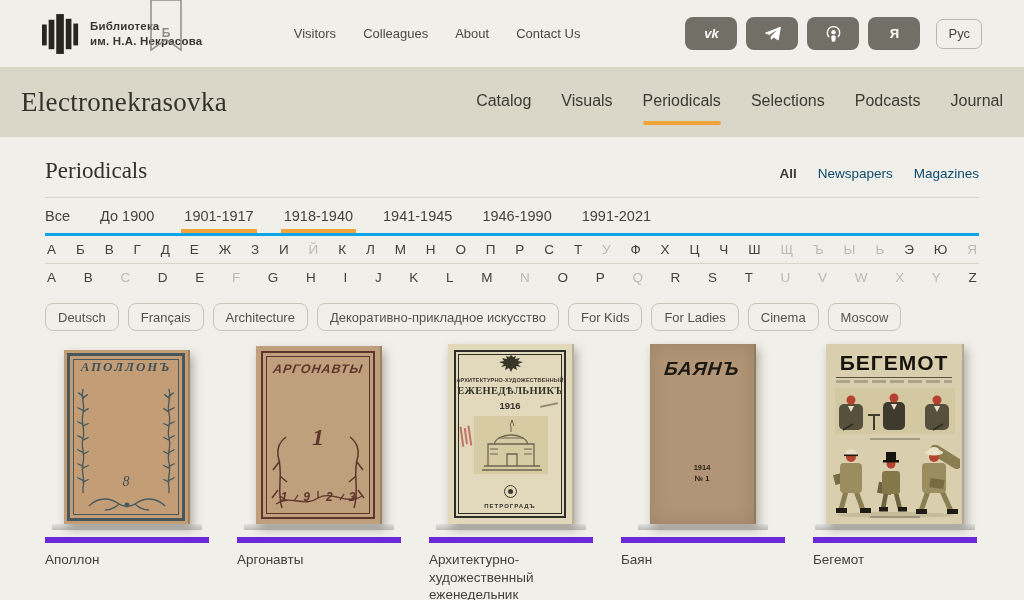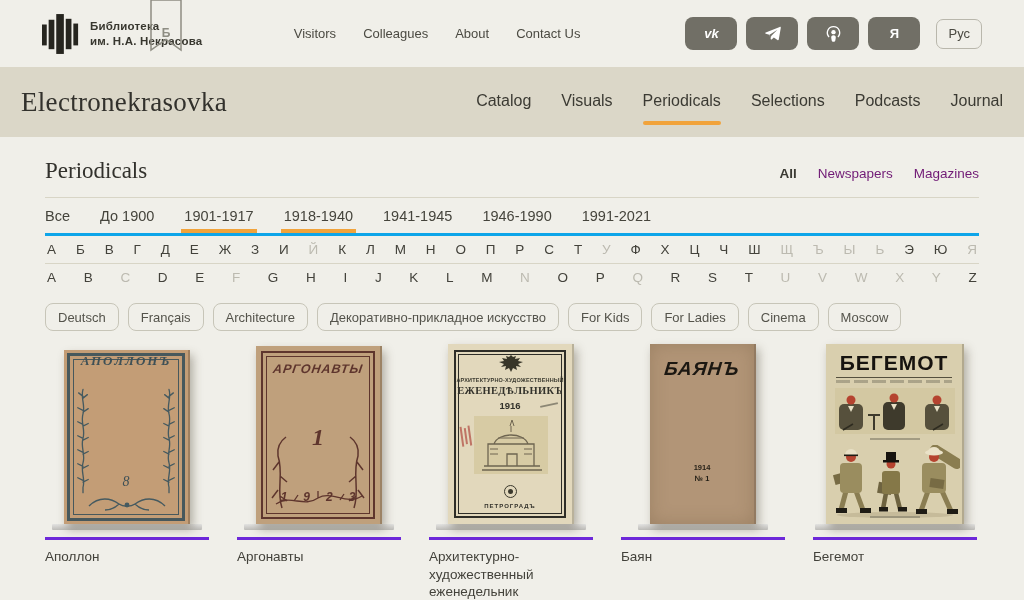--- a/index.html
+++ b/index.html
@@ -27,21 +27,21 @@
   .brand { font-family:"Liberation Serif", serif; font-size:27px; color:#32312C; letter-spacing:.3px; cursor:pointer; }
   .mainnav { margin-left:auto; display:flex; gap:30px; }
   .nav-item { font-size:16px; color:#3B3A33; cursor:pointer; position:relative; padding-bottom:2px; }
   .nav-item.active::after { content:""; position:absolute; left:0; right:0; bottom:-13px; height:4px; background:#F1A33B; border-radius:2px; }
 
   
   main { padding:0 45px; }
   .page-head { display:flex; align-items:baseline; margin-top:21px; }
   h1 { font-family:"Liberation Serif", serif; font-size:23px; font-weight:400; color:#32312C; }
   .type-filters { margin-left:auto; display:flex; gap:21px; }
-  .tfilter { font-size:13.5px; color:#701a75; cursor:pointer; }
+  .tfilter { font-size:13.5px; color:#0c4a6e; cursor:pointer; }
   .tfilter.active { color:#3B3A33; font-weight:700; }
 
   .rule1 { border-top:1px solid #D8D5C6; margin-top:13px; }
   .periods { display:flex; gap:30px; border-bottom:3px solid #0ea5e9; }
   .period { font-size:14.5px; font-weight:500; color:#45443C; padding:10px 0 9px; position:relative; cursor:pointer; }
   .period.active::after { content:""; position:absolute; left:-3px; right:-3px; bottom:0; height:4px; background:#F1A33B; }
 
   .alpha { display:flex; justify-content:space-between; padding:6px 2px; font-size:13.5px; font-weight:500; }
   .alpha.cyr { border-bottom:1px solid #D8D5C6; }
   .letter { color:#43423B; cursor:pointer; }
@@ -49,27 +49,27 @@
 
   .tags { margin-top:12px; display:flex; gap:9px; align-items:center; }
   .tag { height:28px; padding:0 12px; border:1px solid #C7C5B8; border-radius:8px; background:transparent;
     font-size:13px; color:#54534B; font-family:inherit; display:flex; align-items:center; cursor:pointer; white-space:nowrap; }
 
   
   .grid { margin-top:13px; display:grid; grid-template-columns:repeat(5,164px); column-gap:28px; }
   .book-area { height:186px; display:flex; flex-direction:column; align-items:center; justify-content:flex-end; }
   .book { position:relative; box-shadow:3px 5px 9px rgba(70,62,45,.38); border-right:2px solid rgba(0,0,0,.18); cursor:pointer; overflow:hidden; }
   .stand { height:6px; background:linear-gradient(#E3E3E1,#BDBCB8); border-radius:1px; }
-  figcaption { margin-top:7px; border-top:3px solid #6d28d9; padding-top:8px; font-size:13.5px; line-height:1.3; color:#43423B; cursor:pointer; }
+  figcaption { margin-top:7px; border-top:6px solid #6d28d9; padding-top:8px; font-size:13.5px; line-height:1.3; color:#43423B; cursor:pointer; }
 
   
   .bk1 { width:126px; height:174px; background:#C39D76; }
   .bk1 .fr1 { position:absolute; inset:3px; border:3px solid #47585C; }
   .bk1 .fr2 { position:absolute; inset:9px; border:1px solid #47585C; }
-  .bk1 .ttl { position:absolute; top:3px; left:0; right:0; text-align:center; font-family:"Liberation Serif", serif;
+  .bk1 .ttl { position:absolute; top:9px; left:0; right:0; text-align:center; font-family:"Liberation Serif", serif;
     font-style:italic; font-weight:700; font-size:13px; letter-spacing:2px; color:#3E5056; }
   .bk1 .num { position:absolute; bottom:34px; left:0; right:0; text-align:center; font-family:"Liberation Serif", serif;
     font-style:italic; font-size:14px; color:#3E5056; }
   .bk1 svg.laur { position:absolute; top:32px; }
   .bk1 svg.flor { position:absolute; bottom:10px; left:21px; }
 
   
   .bk2 { width:126px; height:178px; background:#BFA07C; }
   .bk2 .fr1 { position:absolute; inset:5px; border:2px solid #5E352D; }
   .bk2 .fr2 { position:absolute; inset:10px; border:1px solid #5E352D; }

